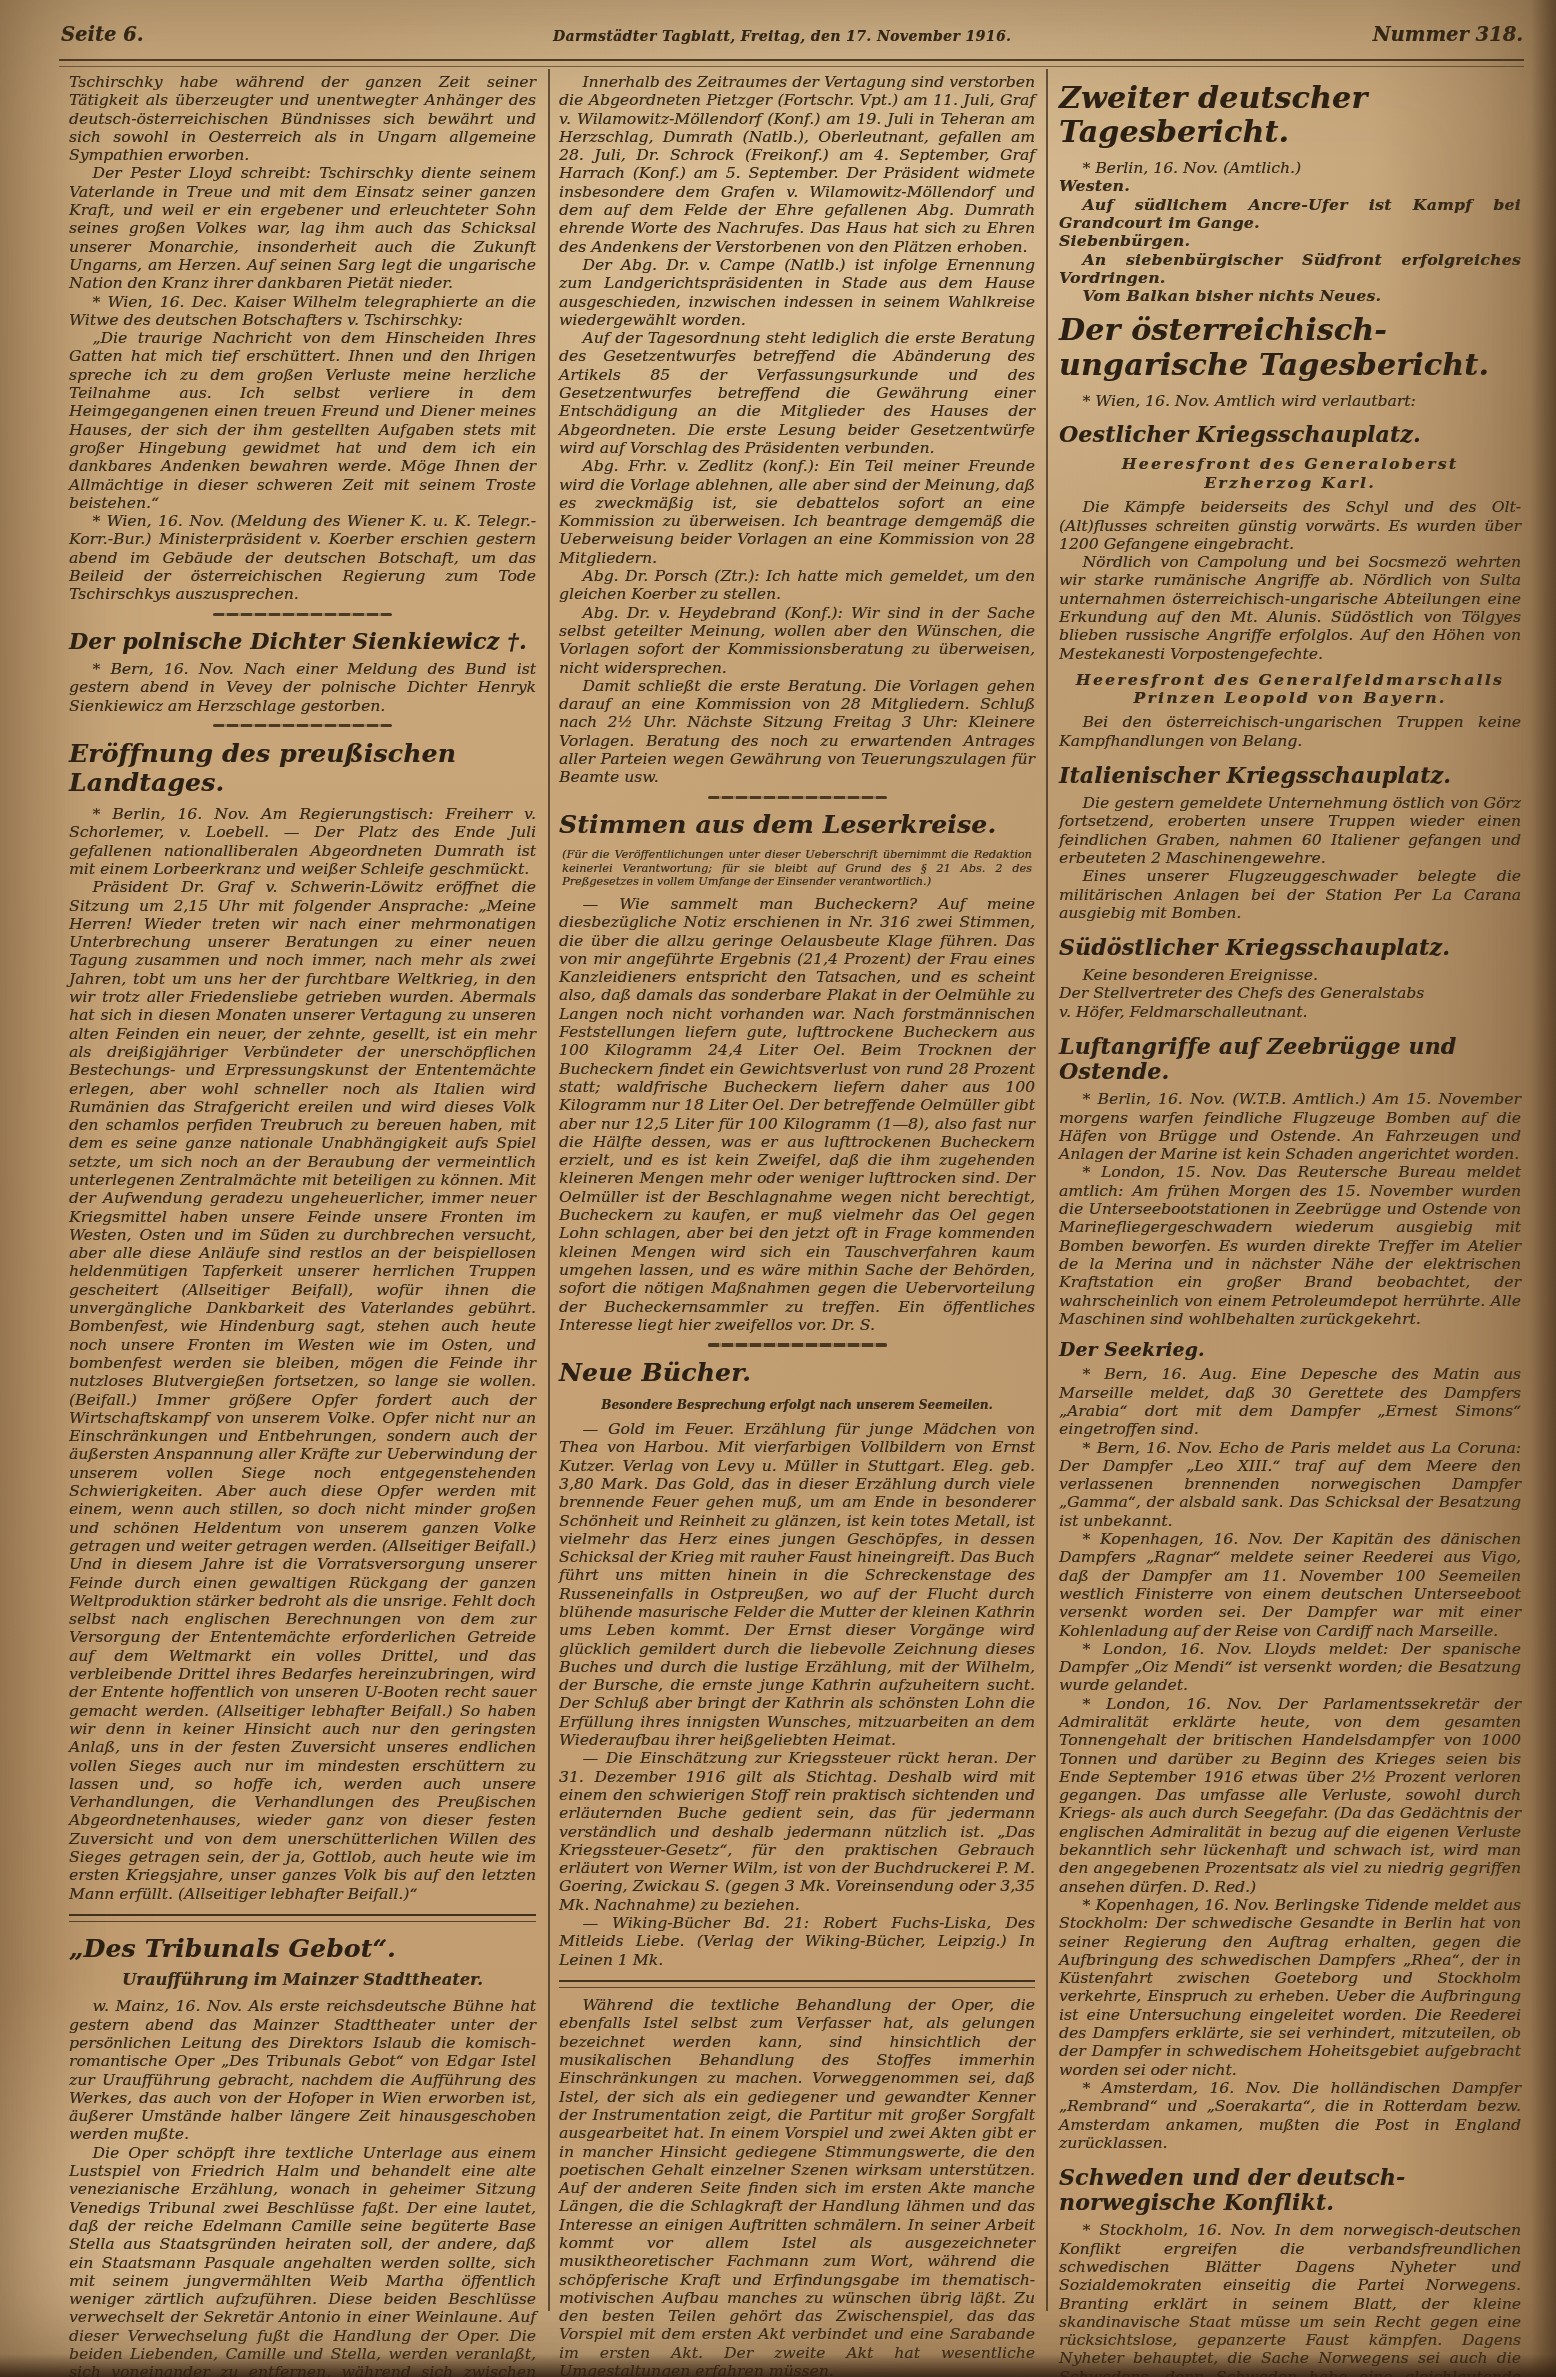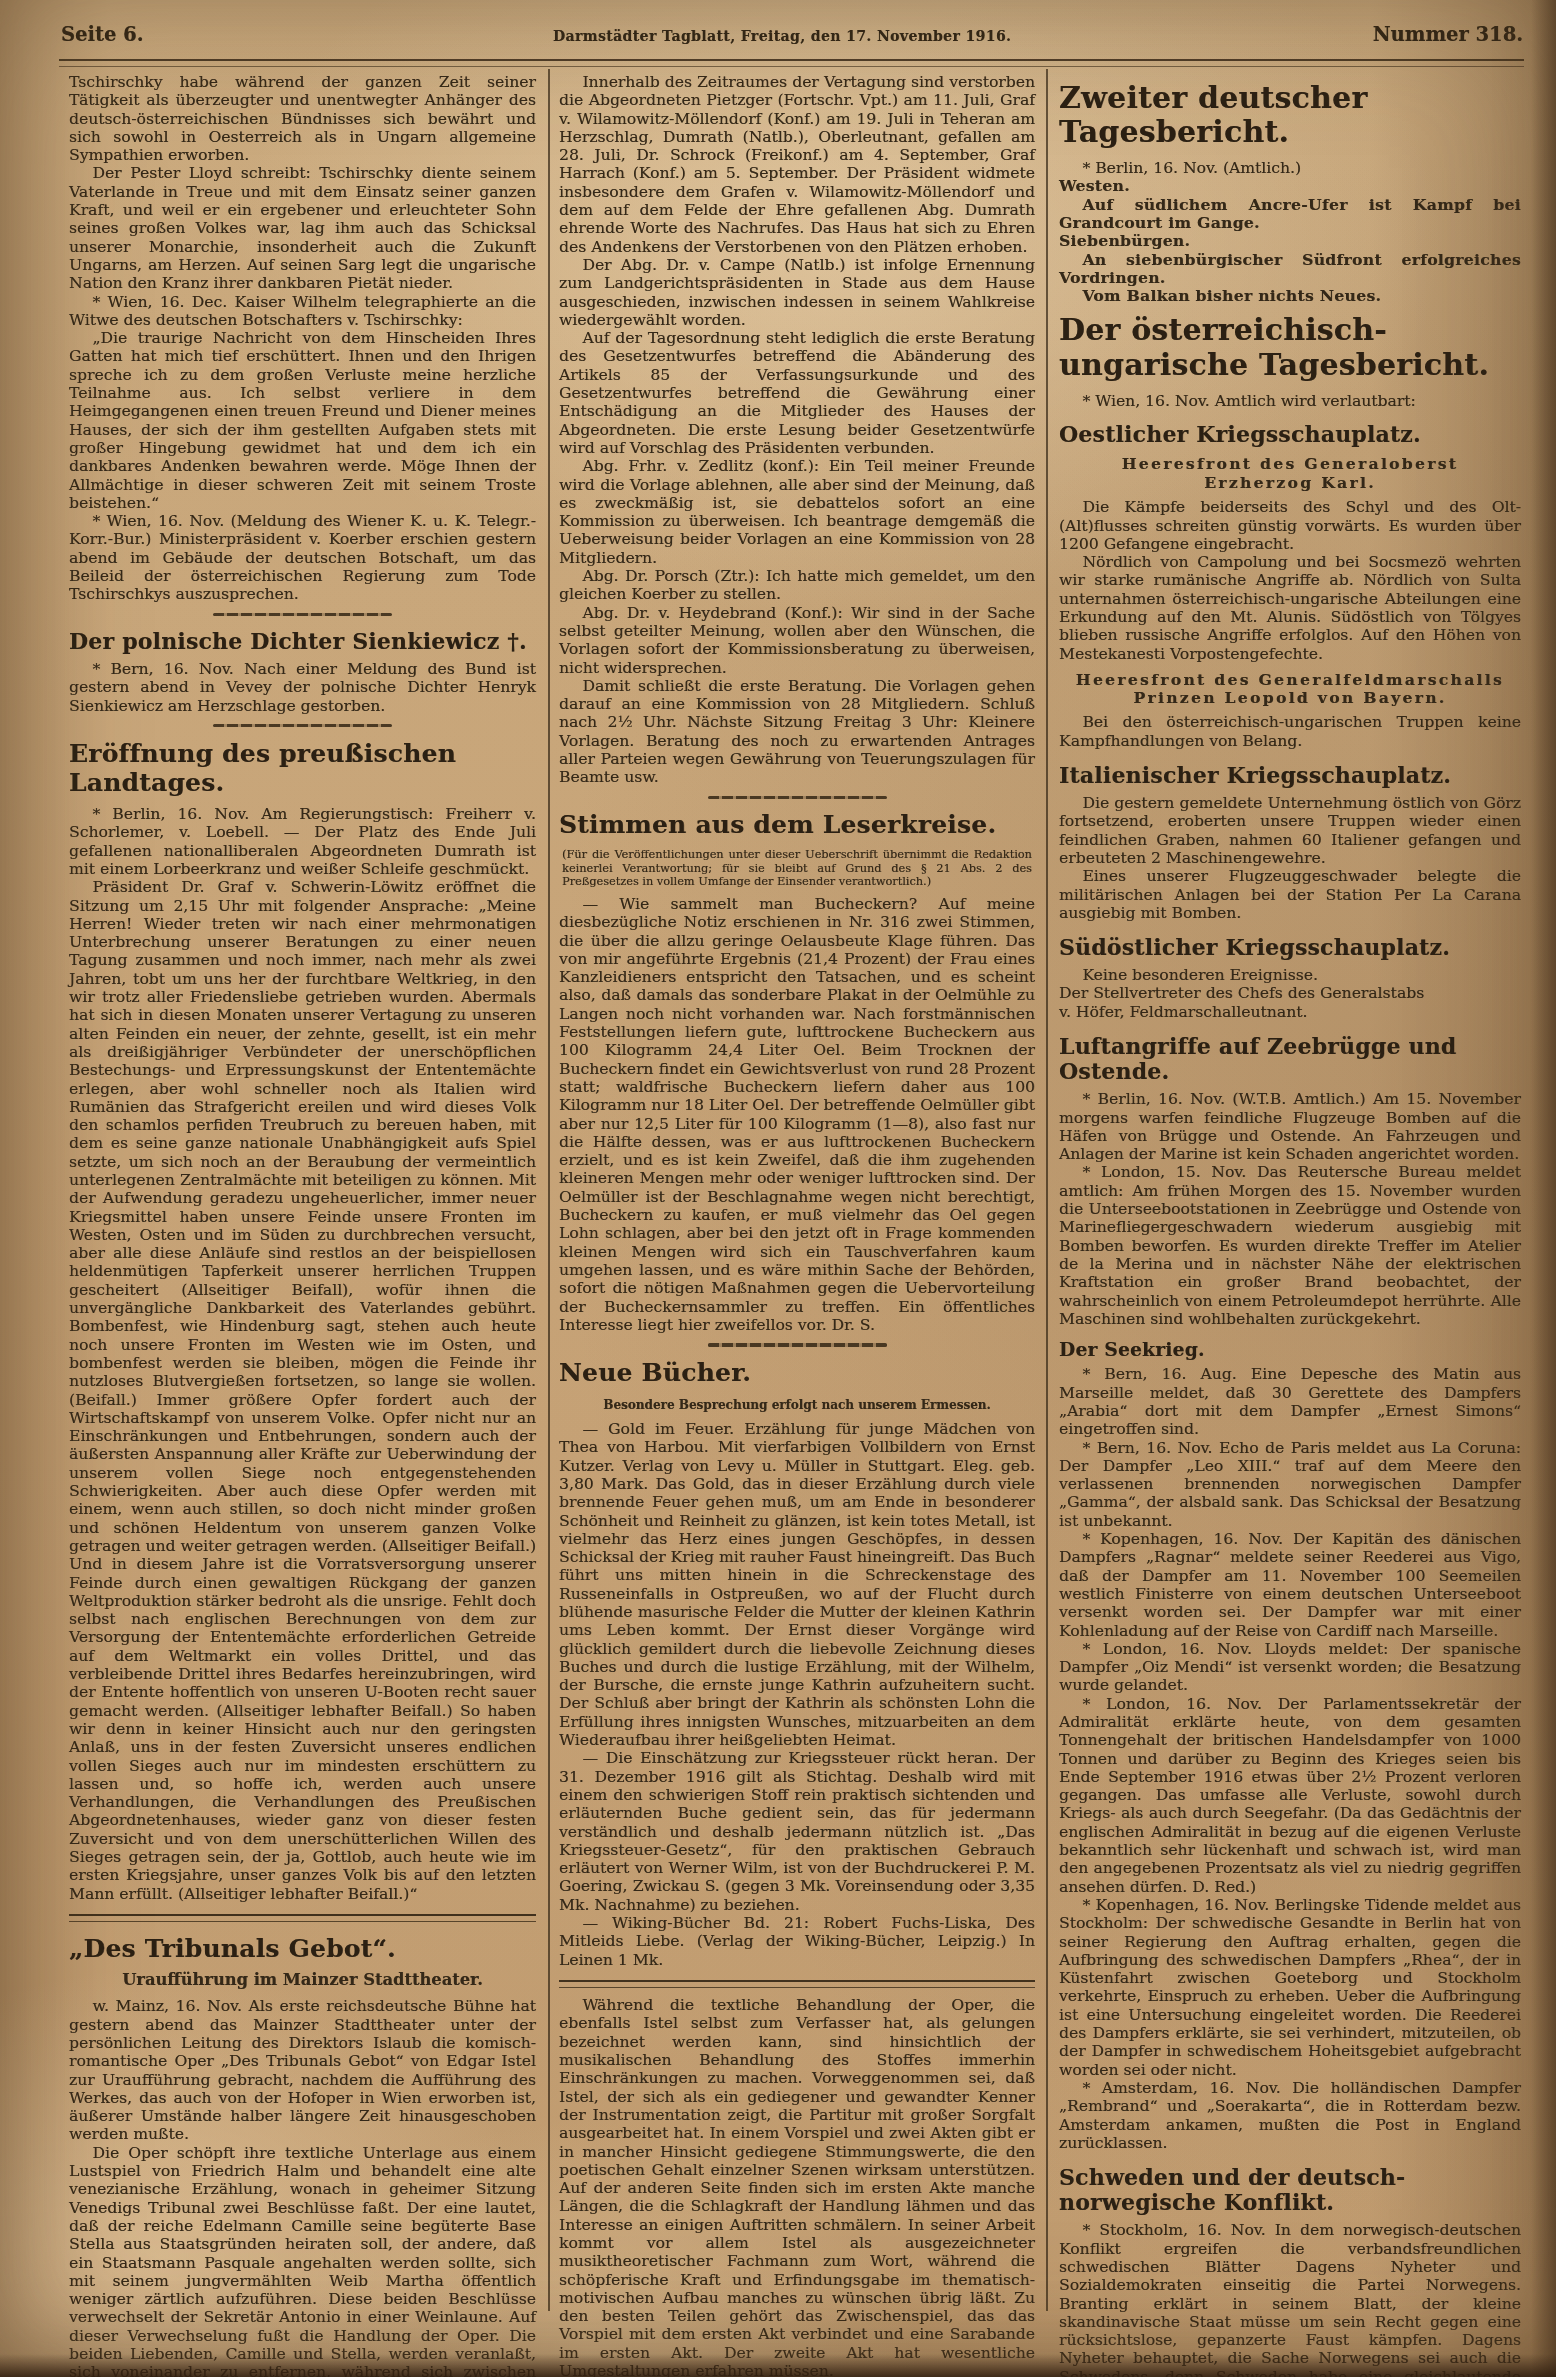--- a/index.html
+++ b/index.html
@@ -12,20 +12,21 @@
   .page{
     position:relative;width:1557px;height:2377px;overflow:hidden;
     background:
       radial-gradient(973px 607px at 54% 10%, rgba(238,216,180,.55), rgba(238,216,180,0) 62%),
       radial-gradient(638px 483px at 10% 95%, rgba(236,210,170,.55), rgba(236,210,170,0) 60%),
       radial-gradient(545px 389px at 38% 99%, rgba(230,204,162,.45), rgba(230,204,162,0) 60%),
       radial-gradient(1168px 1790px at 88% 45%, rgba(118,86,52,.22), rgba(118,86,52,0) 70%),
       linear-gradient(90deg, rgba(140,106,68,.30) 0%, rgba(196,164,120,.06) 7%, rgba(196,164,120,.04) 88%, rgba(110,80,48,.38) 100%),
       linear-gradient(180deg,#cbab7f 0%,#c6a276 55%,#bf9a6e 100%);
     color:#342818;
+    font-style:italic;
   }
   .vignette{position:absolute;inset:0;pointer-events:none;
     box-shadow:inset 0 0 140px rgba(92,66,38,.45), inset 0 -31px 62px rgba(80,55,30,.25);}
   .bottom-edge{position:absolute;left:0;right:0;bottom:0;height:23.4px;
     background:linear-gradient(180deg, rgba(46,29,15,0), rgba(46,29,15,.85));}
   .right-edge{position:absolute;top:0;bottom:0;right:0;width:26.5px;
     background:linear-gradient(270deg, rgba(58,38,20,.55), rgba(58,38,20,0));}
 
   
   .pghead{position:absolute;top:23.4px;left:61px;width:1462px;display:flex;
@@ -104,21 +105,21 @@
       <p class="para">Abg. Frhr. v. Zedlitz (konf.): Ein Teil meiner Freunde wird die Vorlage ablehnen, alle aber sind der Meinung, daß es zweckmäßig ist, sie debattelos sofort an eine Kommission zu überweisen. Ich beantrage demgemäß die Ueberweisung beider Vorlagen an eine Kommission von 28 Mitgliedern.</p>
       <p class="para">Abg. Dr. Porsch (Ztr.): Ich hatte mich gemeldet, um den gleichen Koerber zu stellen.</p>
       <p class="para">Abg. Dr. v. Heydebrand (Konf.): Wir sind in der Sache selbst geteilter Meinung, wollen aber den Wünschen, die Vorlagen sofort der Kommissionsberatung zu überweisen, nicht widersprechen.</p>
       <p class="para">Damit schließt die erste Beratung. Die Vorlagen gehen darauf an eine Kommission von 28 Mitgliedern. Schluß nach 2½ Uhr. Nächste Sitzung Freitag 3 Uhr: Kleinere Vorlagen. Beratung des noch zu erwartenden Antrages aller Parteien wegen Gewährung von Teuerungszulagen für Beamte usw.</p>
       <div class="sep"></div>
       <h2 class="head lg">Stimmen aus dem Leserkreise.</h2>
       <div class="note">(Für die Veröffentlichungen unter dieser Ueberschrift übernimmt die Redaktion keinerlei Verantwortung; für sie bleibt auf Grund des § 21 Abs. 2 des Preßgesetzes in vollem Umfange der Einsender verantwortlich.)</div>
       <p class="para">— Wie sammelt man Bucheckern? Auf meine diesbezügliche Notiz erschienen in Nr. 316 zwei Stimmen, die über die allzu geringe Oelausbeute Klage führen. Das von mir angeführte Ergebnis (21,4 Prozent) der Frau eines Kanzleidieners entspricht den Tatsachen, und es scheint also, daß damals das sonderbare Plakat in der Oelmühle zu Langen noch nicht vorhanden war. Nach forstmännischen Feststellungen liefern gute, lufttrockene Bucheckern aus 100 Kilogramm 24,4 Liter Oel. Beim Trocknen der Bucheckern findet ein Gewichtsverlust von rund 28 Prozent statt; waldfrische Bucheckern liefern daher aus 100 Kilogramm nur 18 Liter Oel. Der betreffende Oelmüller gibt aber nur 12,5 Liter für 100 Kilogramm (1—8), also fast nur die Hälfte dessen, was er aus lufttrockenen Bucheckern erzielt, und es ist kein Zweifel, daß die ihm zugehenden kleineren Mengen mehr oder weniger lufttrocken sind. Der Oelmüller ist der Beschlagnahme wegen nicht berechtigt, Bucheckern zu kaufen, er muß vielmehr das Oel gegen Lohn schlagen, aber bei den jetzt oft in Frage kommenden kleinen Mengen wird sich ein Tauschverfahren kaum umgehen lassen, und es wäre mithin Sache der Behörden, sofort die nötigen Maßnahmen gegen die Uebervorteilung der Bucheckernsammler zu treffen. Ein öffentliches Interesse liegt hier zweifellos vor.    Dr. S.</p>
       <div class="sep"></div>
       <h2 class="head lg">Neue Bücher.</h2>
-      <div class="subhead sm">Besondere Besprechung erfolgt nach unserem Ermessen.</div>
+      <div class="subhead sm">Besondere Besprechung erfolgt nach unserem Seemeilen.</div>
       <p class="para">— Gold im Feuer. Erzählung für junge Mädchen von Thea von Harbou. Mit vierfarbigen Vollbildern von Ernst Kutzer. Verlag von Levy u. Müller in Stuttgart. Eleg. geb. 3,80 Mark. Das Gold, das in dieser Erzählung durch viele brennende Feuer gehen muß, um am Ende in besonderer Schönheit und Reinheit zu glänzen, ist kein totes Metall, ist vielmehr das Herz eines jungen Geschöpfes, in dessen Schicksal der Krieg mit rauher Faust hineingreift. Das Buch führt uns mitten hinein in die Schreckenstage des Russeneinfalls in Ostpreußen, wo auf der Flucht durch blühende masurische Felder die Mutter der kleinen Kathrin ums Leben kommt. Der Ernst dieser Vorgänge wird glücklich gemildert durch die liebevolle Zeichnung dieses Buches und durch die lustige Erzählung, mit der Wilhelm, der Bursche, die ernste junge Kathrin aufzuheitern sucht. Der Schluß aber bringt der Kathrin als schönsten Lohn die Erfüllung ihres innigsten Wunsches, mitzuarbeiten an dem Wiederaufbau ihrer heißgeliebten Heimat.</p>
       <p class="para">— Die Einschätzung zur Kriegssteuer rückt heran. Der 31. Dezember 1916 gilt als Stichtag. Deshalb wird mit einem den schwierigen Stoff rein praktisch sichtenden und erläuternden Buche gedient sein, das für jedermann verständlich und deshalb jedermann nützlich ist. „Das Kriegssteuer-Gesetz“, für den praktischen Gebrauch erläutert von Werner Wilm, ist von der Buchdruckerei P. M. Goering, Zwickau S. (gegen 3 Mk. Voreinsendung oder 3,35 Mk. Nachnahme) zu beziehen.</p>
       <p class="para">— Wiking-Bücher Bd. 21: Robert Fuchs-Liska, Des Mitleids Liebe. (Verlag der Wiking-Bücher, Leipzig.) In Leinen 1 Mk.</p>
       <div class="rule2"></div>
       <p class="para">Während die textliche Behandlung der Oper, die ebenfalls Istel selbst zum Verfasser hat, als gelungen bezeichnet werden kann, sind hinsichtlich der musikalischen Behandlung des Stoffes immerhin Einschränkungen zu machen. Vorweggenommen sei, daß Istel, der sich als ein gediegener und gewandter Kenner der Instrumentation zeigt, die Partitur mit großer Sorgfalt ausgearbeitet hat. In einem Vorspiel und zwei Akten gibt er in mancher Hinsicht gediegene Stimmungswerte, die den poetischen Gehalt einzelner Szenen wirksam unterstützen. Auf der anderen Seite finden sich im ersten Akte manche Längen, die die Schlagkraft der Handlung lähmen und das Interesse an einigen Auftritten schmälern. In seiner Arbeit kommt vor allem Istel als ausgezeichneter musiktheoretischer Fachmann zum Wort, während die schöpferische Kraft und Erfindungsgabe im thematisch-motivischen Aufbau manches zu wünschen übrig läßt. Zu den besten Teilen gehört das Zwischenspiel, das das Vorspiel mit dem ersten Akt verbindet und eine Sarabande im ersten Akt. Der zweite Akt hat wesentliche Umgestaltungen erfahren müssen.</p>
     </section>
   <div class="divider div2"></div>
   <section class="col col3" id="col-2">
       <h2 class="head xl">Zweiter deutscher Tagesbericht.</h2>
       <p class="para">* Berlin, 16. Nov. (Amtlich.)</p>

